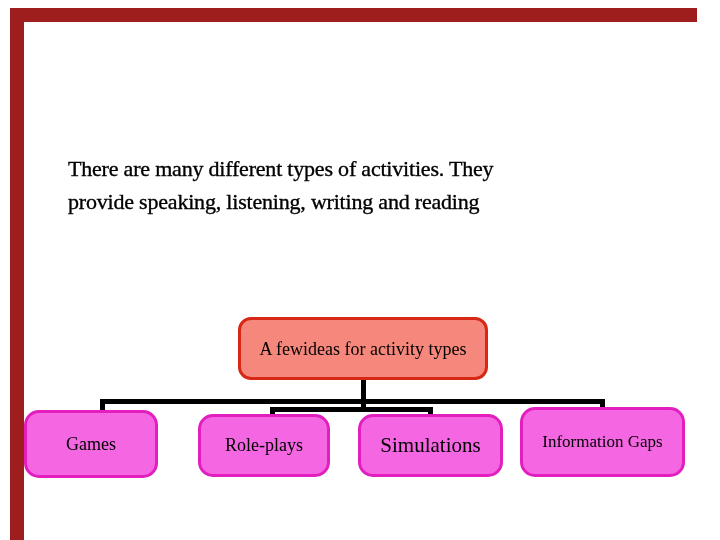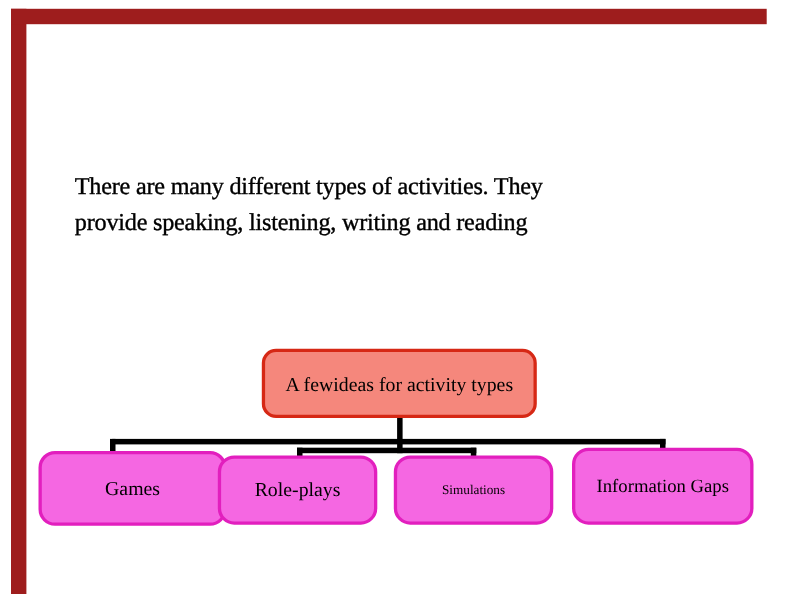--- a/index.html
+++ b/index.html
@@ -75,23 +75,23 @@
     background: #F567E2;
     border: 3px solid #E21FBE;
     border-radius: 15px;
     display: flex;
     align-items: center;
     justify-content: center;
     color: #000000;
     font-size: 18px;
     text-align: center;
   }
-  .box-games { left: 35px;  top: 410px; width: 171px; height: 68px; }
-  .box-role  { left: 198px; top: 414px; width: 145px; height: 63px; }
-  .box-sim   { left: 358px; top: 414px; width: 145px; height: 63px; font-size: 12px; }
+  .box-games { left: 24px;  top: 410px; width: 134px; height: 68px; }
+  .box-role  { left: 198px; top: 414px; width: 132px; height: 63px; }
+  .box-sim   { left: 358px; top: 414px; width: 145px; height: 63px; font-size: 21px; }
   .box-info  { left: 520px; top: 407px; width: 165px; height: 70px; font-size: 17px; align-items: center; }
 </style>
 </head>
 <body>
 
 <div class="slide">
 
   <div class="bar-left"></div>
   <div class="bar-top"></div>
 

